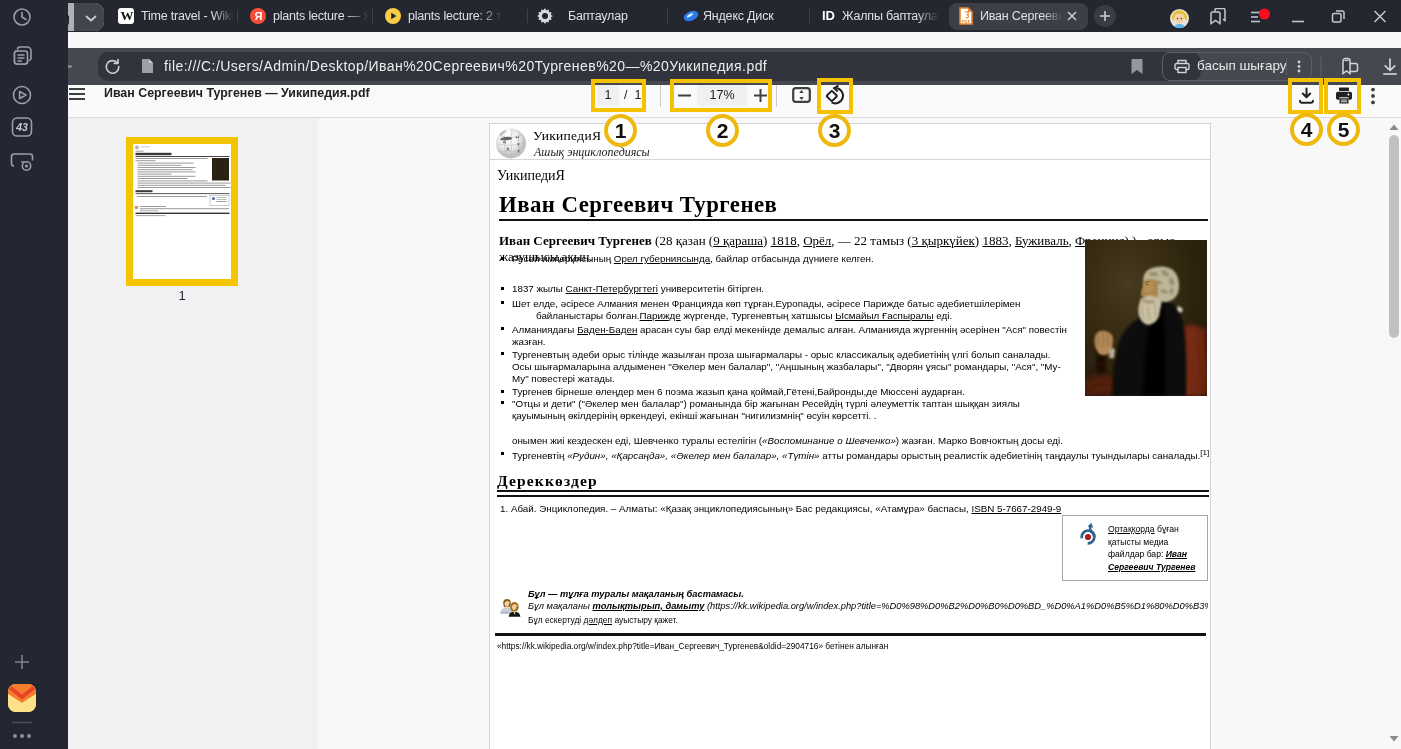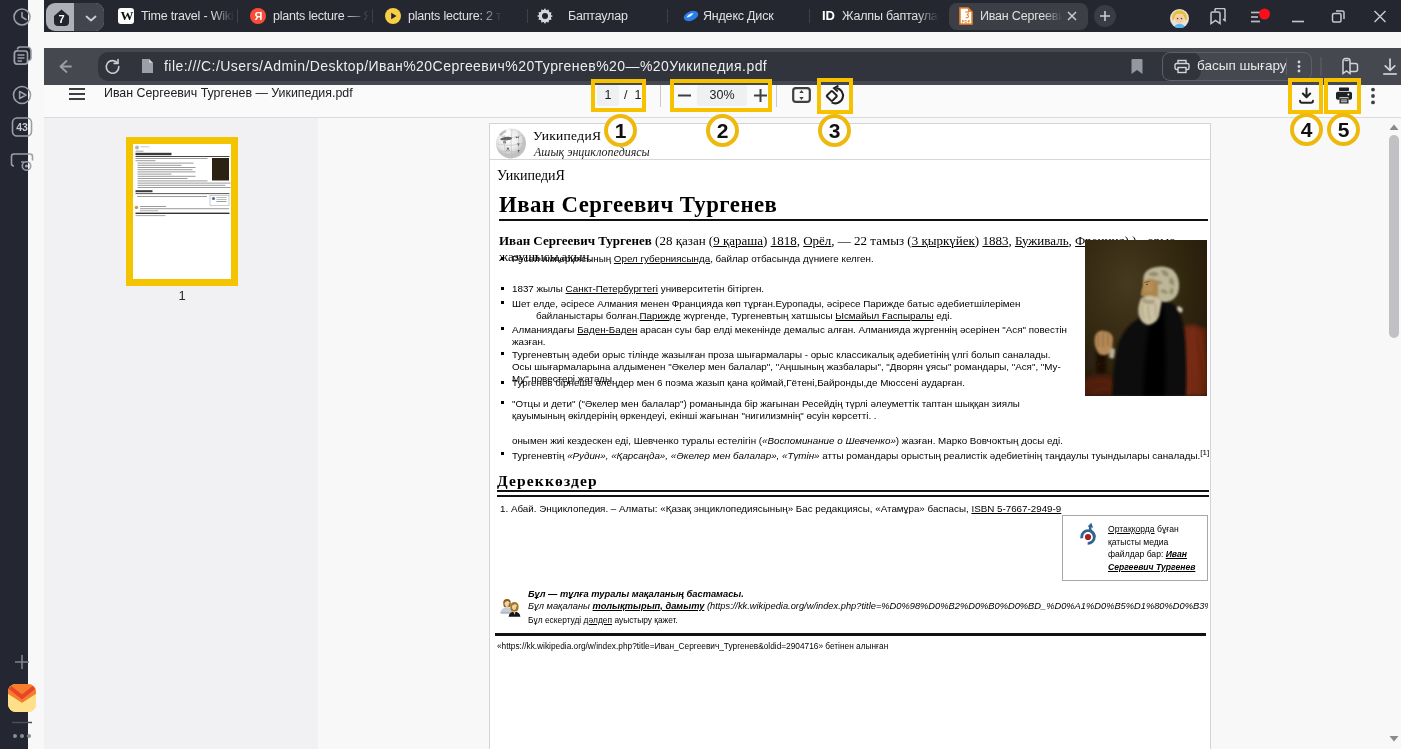--- a/index.html
+++ b/index.html
@@ -1,18 +1,18 @@
 <!DOCTYPE html>
 <html><head><meta charset="utf-8">
 <style>
   html,body{margin:0;padding:0;}
   body{width:1401px;height:749px;overflow:hidden;font-family:"Liberation Sans",sans-serif;position:relative;background:#f8f8f9;}
   .abs{position:absolute;}
   
-  #sidebar{left:0;top:0;width:28px;height:749px;background:#242631;z-index:30;}
+  #sidebar{left:0;top:0;width:68px;height:749px;background:#242631;z-index:30;font-style:italic;}
   #titlebar{left:44px;top:0;width:1357px;height:32px;background:#24272f;z-index:20;}
   #addrrow{left:44px;top:32px;width:1357px;height:37px;background:#45484f;z-index:20;margin-top:16px;}
   #toolbar{left:44px;top:69px;width:1357px;height:49px;background:#fafafa;border-bottom:1px solid #dcdcde;box-sizing:border-box;z-index:10;}
   .tabtxt{color:#dfe0e3;font-size:12.5px;letter-spacing:-0.2px;line-height:32px;white-space:nowrap;overflow:hidden;
      -webkit-mask-image:linear-gradient(90deg,#000 75%,transparent 98%);mask-image:linear-gradient(90deg,#000 75%,transparent 98%);}
   .tsep{width:1px;height:14px;background:#3e414a;top:9px;}
   
   .ybox{position:absolute;border:4px solid #f6c200;background:transparent;z-index:40;box-sizing:border-box;}
   .ycirc{position:absolute;width:33px;height:33px;border-radius:50%;background:#fff;border:4px solid #eeb90f;box-sizing:border-box;z-index:41;
      font-weight:bold;font-size:21px;color:#111;text-align:center;line-height:25px;}
@@ -212,30 +212,30 @@
   </svg>
 </div>
 <div id="toolbar" class="abs">
   <svg class="abs" style="left:24px;top:18px;" width="18" height="14">
       <g stroke="#3c4043" stroke-width="2">
         <path d="M1 2 h16"></path>
         <path d="M1 7 h16"></path>
         <path d="M1 12 h16"></path>
       </g>
     </svg>
-  <div class="abs" style="left:60px;top:0;height:49px;line-height:48px;font-size:12.4px;font-weight:normal;color:#202124;">Иван Сергеевич Тургенев — Уикипедия.pdf</div>
+  <div class="abs" style="left:60px;top:0;height:49px;line-height:48px;font-size:12.4px;font-weight:bold;color:#202124;">Иван Сергеевич Тургенев — Уикипедия.pdf</div>
 
   <div class="abs" style="left:553px;top:16px;width:22px;height:21px;background:#eef0f1;border-radius:3px;text-align:center;line-height:21px;font-size:12.5px;color:#202124;">1</div>
   <div class="abs" style="left:580px;top:16px;height:21px;line-height:21px;font-size:12.5px;color:#202124;">/&nbsp;&nbsp;1</div>
   <div class="abs" style="left:616px;top:14px;width:1px;height:24px;background:#c9c9cb;"></div>
 
   <svg class="abs" style="left:634px;top:25px;" width="14" height="3">
       <path d="M0 1.5 h13" stroke="#3c4043" stroke-width="2"></path>
     </svg>
-  <div class="abs" style="left:653px;top:16px;width:50px;height:21px;background:#eef0f1;border-radius:3px;text-align:center;line-height:21px;font-size:12.5px;color:#202124;">30%</div>
+  <div class="abs" style="left:653px;top:16px;width:50px;height:21px;background:#eef0f1;border-radius:3px;text-align:center;line-height:21px;font-size:12.5px;color:#202124;">17%</div>
   <svg class="abs" style="left:709px;top:19px;" width="15" height="15">
       <path d="M7.5 1 V14 M1 7.5 H14" stroke="#3c4043" stroke-width="2"></path>
     </svg>
   <div class="abs" style="left:732px;top:14px;width:1px;height:24px;background:#c9c9cb;"></div>
 
   <svg class="abs" style="left:748px;top:18px;" width="19" height="16" viewBox="0 0 19 16">
     <rect x="1.2" y="1.2" width="16.6" height="13.6" rx="2.6" fill="none" stroke="#3c4043" stroke-width="2.2"></rect>
     <path d="M9.5 3 l2.2 3 h-4.4 z" fill="#3c4043"></path>
       <path d="M9.5 13 l2.2 -3 h-4.4 z" fill="#3c4043"></path>
   </svg>
@@ -422,21 +422,21 @@
 
   <div class="bl fst" style="left:22px;top:129px;">Ресей империясының <u>Орел губерниясында</u>, байлар отбасында дүниеге келген.</div>
   <div class="bl fst" style="left:22px;top:159px;text-align:right;">1837 жылы <u>Санкт-Петербургтегі</u> университетін бітірген.</div>
   <div class="bl fst" style="left:22px;top:173.5px;">Шет елде, әсіресе Алмания менен Францияда көп тұрған.Еуропады, әсіресе Парижде батыс әдебиетшілерімен</div>
   <div class="bl" style="left:22px;top:186px;margin-left:24px;">байланыстары болған.<u>Парижде</u> жүргенде, Тургеневтың хатшысы <u>Ысмайыл Ғаспыралы</u> еді.</div>
   <div class="bl fst" style="left:22px;top:199.5px;">Алманиядағы <u>Баден-Баден</u> арасан суы бар елді мекенінде демалыс алған. Алманияда жүргеннің әсерінен "Ася" повестін</div>
   <div class="bl" style="left:22px;top:212px;">жазған.</div>
   <div class="bl fst" style="left:22px;top:224.5px;">Тургеневтың әдеби орыс тілінде жазылған проза шығармалары - орыс классикалық әдебиетінің үлгі болып саналады.</div>
   <div class="bl" style="left:22px;top:236.5px;">Осы шығармаларына алдыменен "Әкелер мен балалар", "Аңшының жазбалары", "Дворян ұясы" романдары, "Ася", "Му-</div>
   <div class="bl" style="left:22px;top:248.5px;">Му" повестері жатады.</div>
-  <div class="bl fst" style="left:22px;top:253px;">Тургенев бірнеше өлеңдер мен 6 поэма жазып қана қоймай,Гётені,Байронды,де Мюссені аударған.</div>
+  <div class="bl fst" style="left:22px;top:262px;">Тургенев бірнеше өлеңдер мен 6 поэма жазып қана қоймай,Гётені,Байронды,де Мюссені аударған.</div>
   <div class="bl fst" style="left:22px;top:273.5px;">"Отцы и дети" ("Әкелер мен балалар") романында бір жағынан Ресейдің түрлі әлеуметтік таптан шыққан зиялы</div>
   <div class="bl" style="left:22px;top:286px;">қауымының өкілдерінің өркендеуі, екінші жағынан "нигилизмнің" өсуін көрсетті. .</div>
   <div class="bl" style="left:22px;top:311px;">онымен жиі кездескен еді, Шевченко туралы естелігін (<i>«Воспоминание о Шевченко»</i>) жазған. Марко Вовчоктың досы еді.</div>
   <div class="bl fst" style="left:22px;top:324px;">Тургеневтің <i>«Рудин», «Қарсаңда», «Әкелер мен балалар», «Түтін»</i> атты романдары орыстың реалистік әдебиетінің таңдаулы туындылары саналады.<sup style="font-size:8px;">[1]</sup></div>
 
   <div class="abs ser" style="left:7px;top:347.5px;font-size:15.5px;letter-spacing:1.15px;font-weight:bold;color:#000;">Дереккөздер</div>
   <div class="abs" style="left:7px;top:365.5px;width:712px;height:2px;background:#111;"></div>
   <div class="abs" style="left:7px;top:371px;width:712px;height:1.5px;background:#111;"></div>
   <div class="abs sans11" style="left:10px;top:378.5px;">1. Абай. Энциклопедия. – Алматы: «Қазақ энциклопедиясының» Бас редакциясы, «Атамұра» баспасы, <u>ISBN 5-7667-2949-9</u></div>
 

